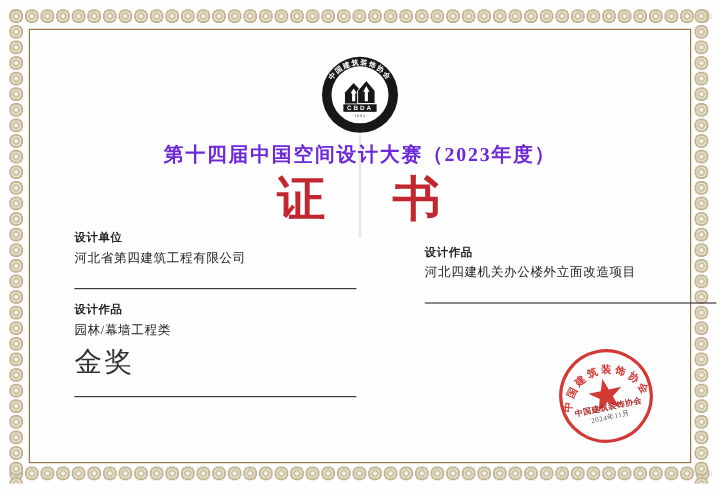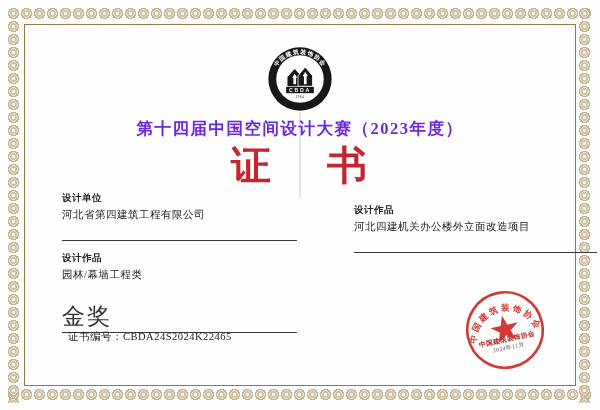--- a/index.html
+++ b/index.html
@@ -26,21 +26,21 @@
     font-size:40px;font-weight:700;color:#c2262e;letter-spacing:2px;}
 
   .col{position:absolute;top:192px;}
   .col.leftcol{left:62px;width:235px;}
   .col.rightcol{left:354px;width:243px;margin-top:12px;}
   .flabel{font-size:9.5px;font-weight:600;letter-spacing:0.5px;color:#222;margin-bottom:3px;}
   .fvalue{font-size:10.5px;letter-spacing:0.5px;color:#222;padding-bottom:18px;border-bottom:1.2px solid #3a3a3a;}
   .fvalue.noline{border-bottom:none;padding-bottom:0;}
   .gap{height:11px;}
   .award-big{font-size:23px;letter-spacing:2px;color:#333;font-weight:400;
-    padding-bottom:0;border-bottom:1.2px solid #3a3a3a;margin-top:19px;}
+    padding-bottom:13px;border-bottom:1.2px solid #3a3a3a;margin-top:4px;}
 
   .cert-no{position:absolute;left:68px;top:330px;font-size:10.5px;letter-spacing:0.5px;color:#222;}
 
   .seal{position:absolute;left:464px;top:289px;width:82px;height:82px;transform:rotate(-12deg);opacity:0.93;}
 </style>
 </head>
 <body>
 
 <div class="cert">
 
@@ -90,23 +90,20 @@
     <div class="fvalue noline">园林/幕墙工程类</div>
     <div class="award-big">金奖</div>
   </div>
 
   <div class="col rightcol">
     <div class="flabel">设计作品</div>
     <div class="fvalue">河北四建机关办公楼外立面改造项目</div>
     <div class="gap"></div>
   </div>
 
-  <div class="cert-no">
-    <span>证书编号：</span><span>CBDA24S2024K22465</span>
-  </div>
 
   <svg class="seal" viewBox="0 0 100 100">
     <defs>
       <path id="sealArc" d="M 13,56 A 38,38 0 0 1 87,56" fill="none"></path>
     </defs>
     <circle cx="50" cy="50" r="46" fill="none" stroke="#d02b26" stroke-width="3.2"></circle>
     <text font-size="10.5" fill="#d02b26" font-weight="bold" letter-spacing="3" text-anchor="middle">
       <textPath href="#sealArc" startOffset="50%">中国建筑装饰协会</textPath>
     </text>
     <path d="M50,32 L54.2,44.2 L67.1,44.1 L56.8,51.7 L60.7,64 L50,56.5 L39.3,64 L43.2,51.7 L32.9,44.1 L45.8,44.2 Z" fill="#d02b26"></path>

